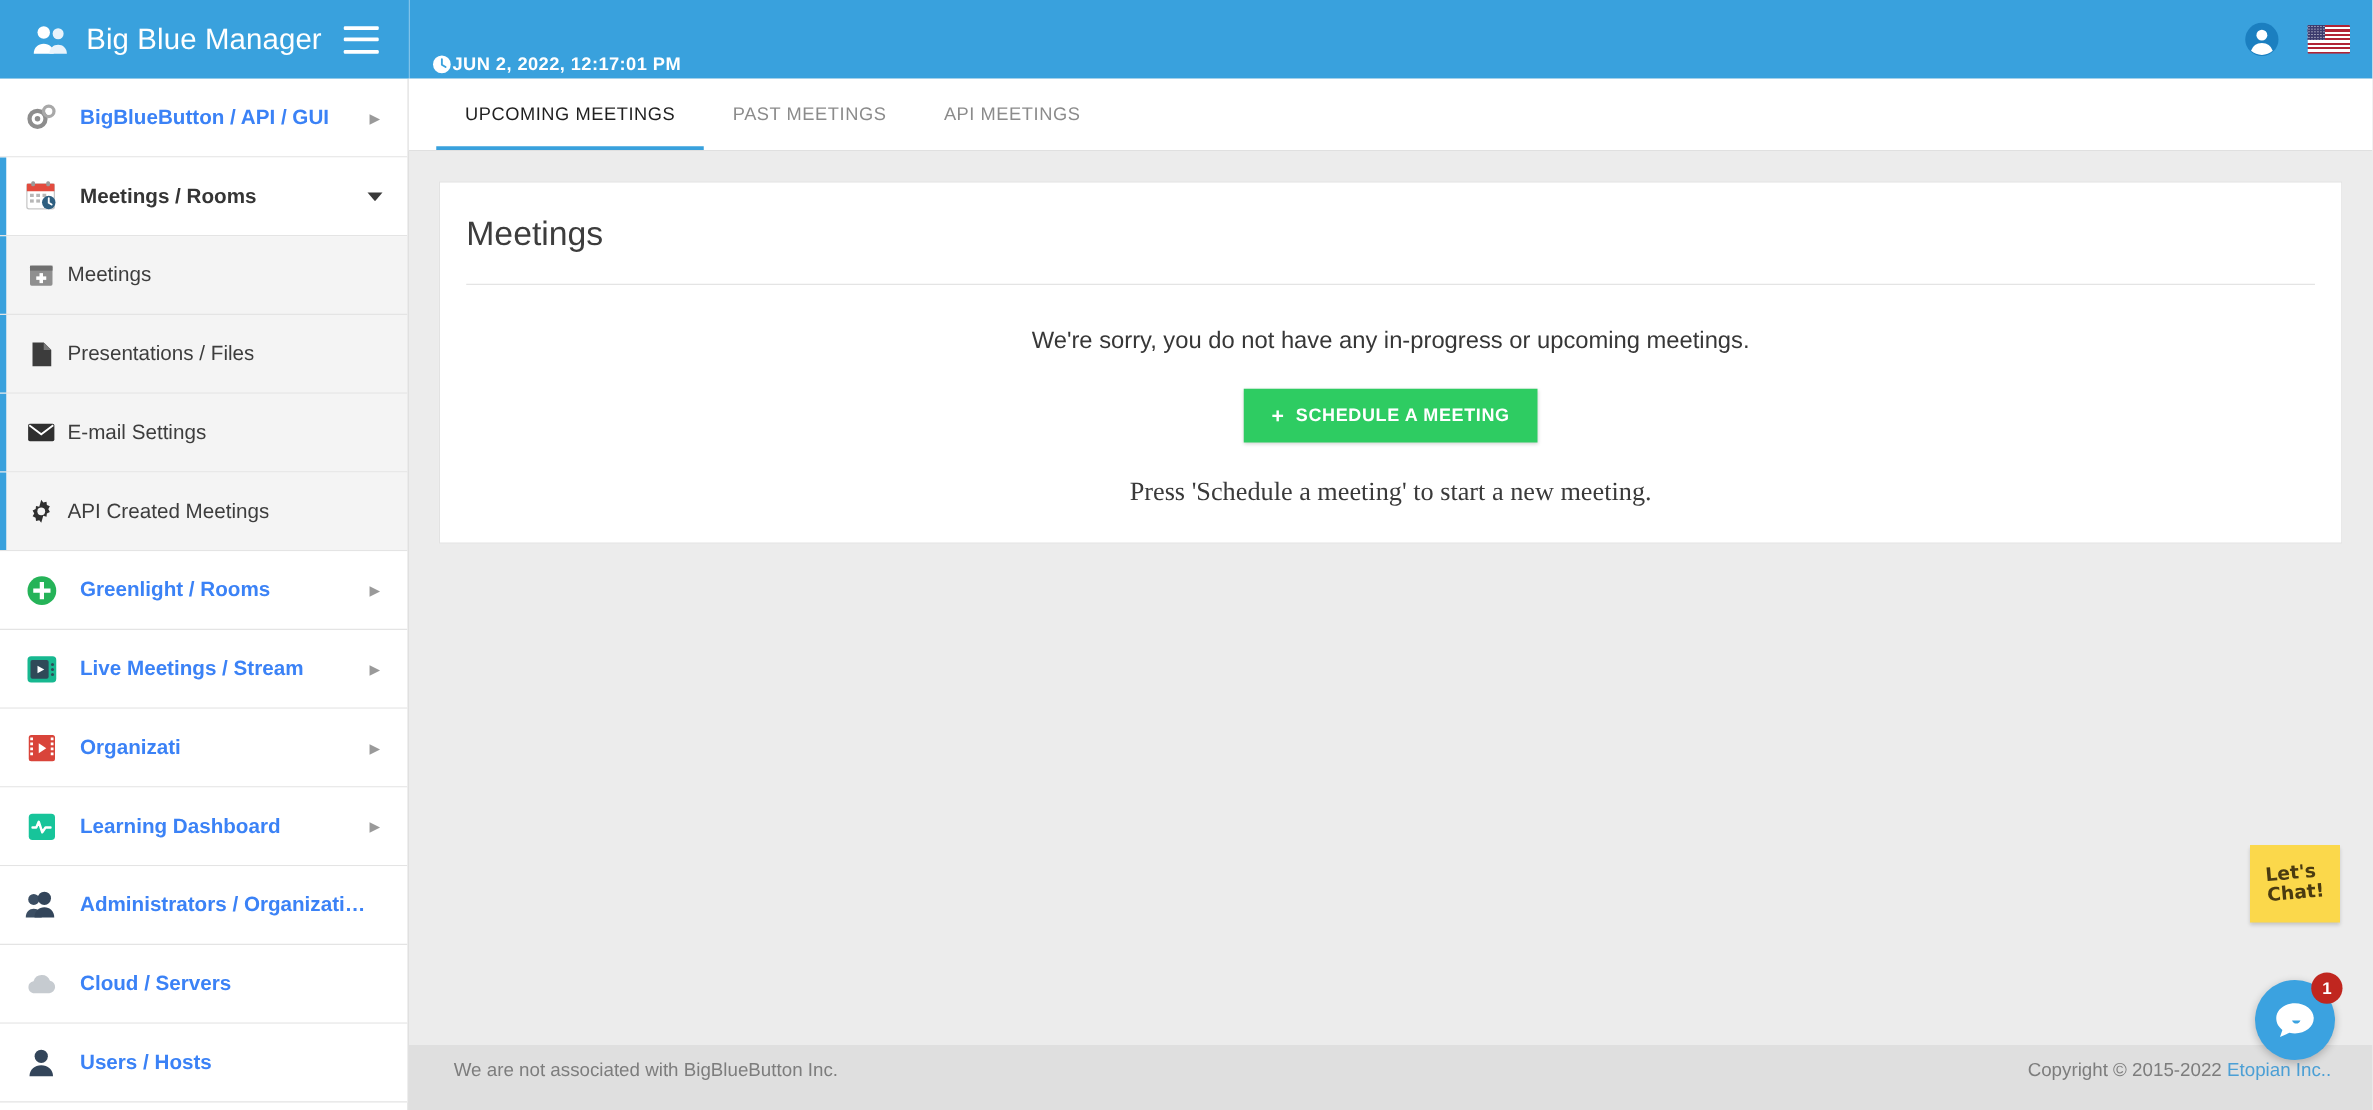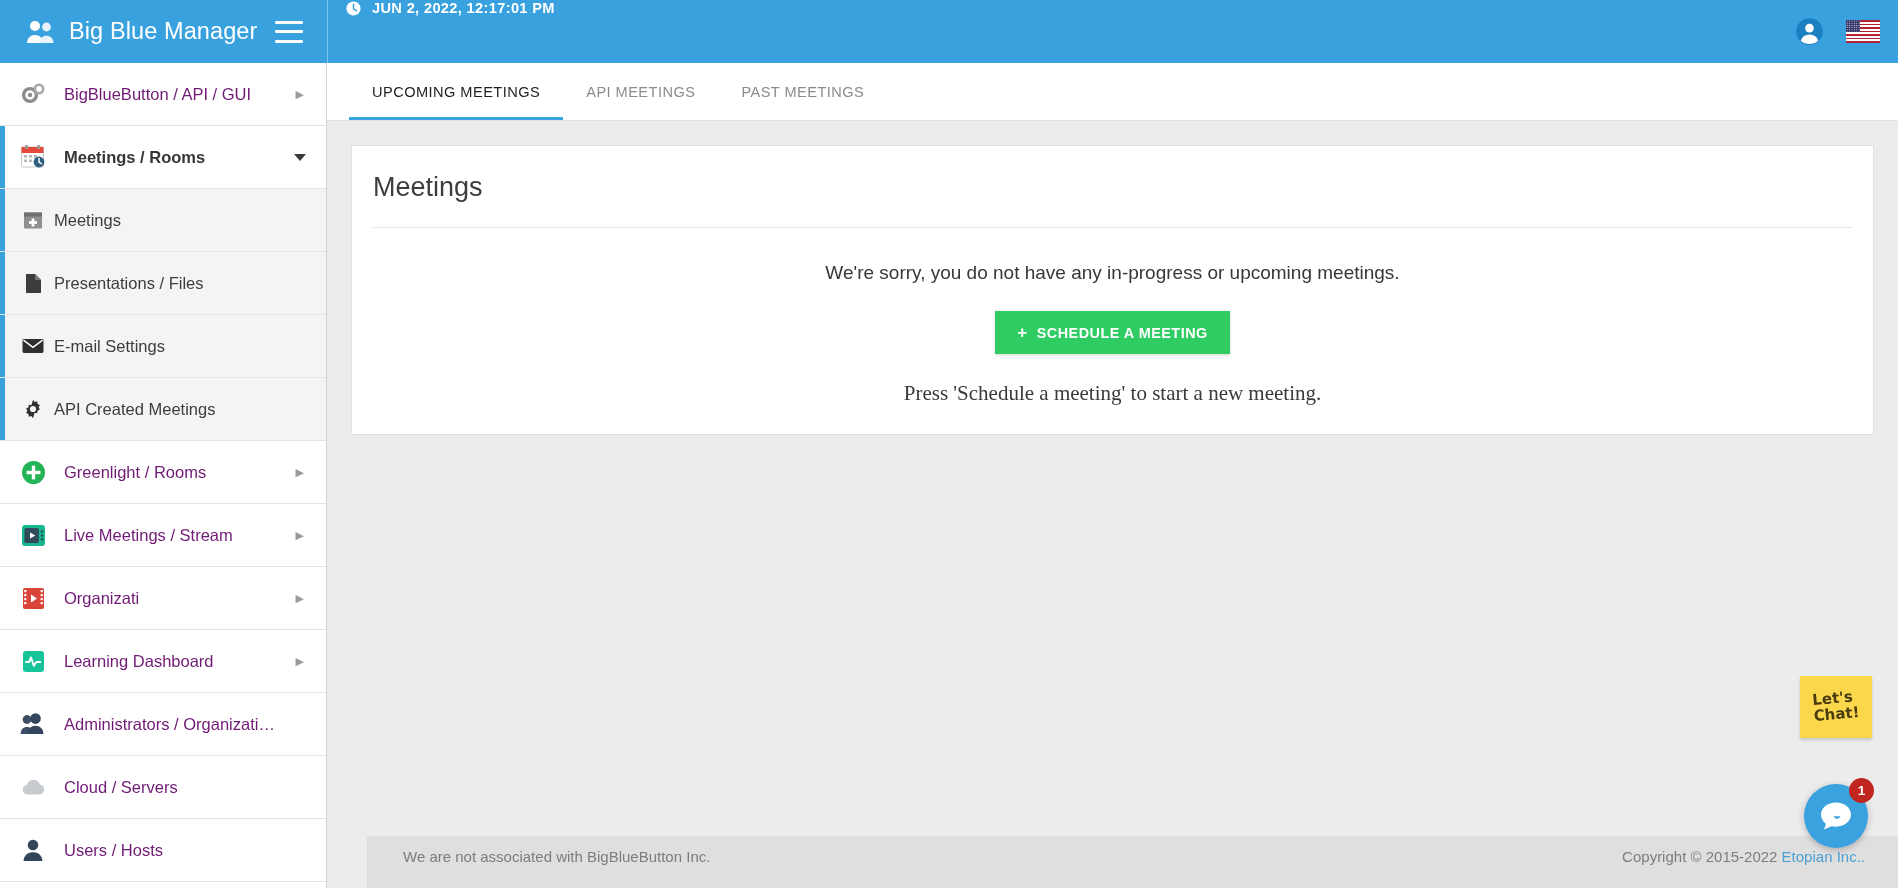--- a/index.html
+++ b/index.html
@@ -16,21 +16,21 @@
   .brand {
     width: 327px; flex: 0 0 327px; display: flex; align-items: center;
     padding-left: 26px; color: #fff; gap: 13px;
   }
   .brand-icon { width: 30px; height: 26px; display: block; }
   .brand-title { font-size: 23.5px; font-weight: 400; letter-spacing: .1px; white-space: nowrap; }
   .hamburger { margin-left: auto; margin-right: 24px; width: 28px; height: 22px;
     display: flex; flex-direction: column; justify-content: space-between; cursor: pointer; }
   .hamburger span { display: block; height: 3px; background: #fff; border-radius: 1px; }
   .topbar-right-sep { width: 1px; background: rgba(255,255,255,.35); }
-  .clockbar { flex: 1; display: flex; align-items: flex-start; padding-left: 17px; gap: 10px; color: #fff; }
+  .clockbar { flex: 1; display: flex; align-items: center; padding-left: 17px; color: #fff; margin-top: 40px; }
   .clock-icon { width: 17px; height: 17px; }
   .clock-text { font-size: 14.6px; font-weight: 700; letter-spacing: .35px; }
   .topbar-actions { display: flex; align-items: center; gap: 22px; padding-right: 18px; }
   .account-icon { width: 29px; height: 29px; cursor: pointer; }
   .flag { width: 34px; height: 23px; position: relative; overflow: hidden; cursor: pointer; border-radius: 1px; }
   .flag-stripes { position: absolute; inset: 0; background:
      repeating-linear-gradient(to bottom, #b22234 0 1.77px, #ffffff 1.77px 3.54px); }
   .flag-canton { position: absolute; left: 0; top: 0; width: 14px; height: 12.4px; background: #3c3b6e; }
   .flag-stars { position: absolute; left:0; top:0; width: 14px; height: 12.4px;
     background-image: radial-gradient(circle, #fff 0.6px, transparent 0.7px);
@@ -47,21 +47,21 @@
   .side-item {
     display: flex; align-items: center; height: 63px; padding-left: 18px; gap: 16px;
     border-bottom: 1px solid #e4e4e4; cursor: pointer; position: relative; background: #fff;
   }
   .side-item.sub { background: #f4f4f4; padding-left: 22px; gap: 10px; }
   .side-item.sub::before, .side-item.active::before {
     content: ""; position: absolute; left: 0; top: 0; bottom: 0; width: 5px; background: #39a1dd;
   }
   .side-item .si-icon { width: 30px; flex: 0 0 30px; display: flex; align-items: center; justify-content: center; }
   .side-item.sub .si-icon { width: 22px; flex: 0 0 22px; }
-  .si-label { font-size: 16.5px; color: #701a75; white-space: nowrap; overflow: hidden; text-overflow: ellipsis; }
+  .si-label { font-size: 16.5px; color: #3b82f6; white-space: nowrap; overflow: hidden; text-overflow: ellipsis; font-weight: bold; }
   .side-item.bold .si-label { color: #353535; font-weight: 700; }
   .side-item.sub .si-label { color: #3d3d3d; font-size: 16.5px; font-weight: 400; }
   .caret-right { margin-left: auto; margin-right: 22px; color: #9a9a9a; font-size: 11px; }
   .caret-down { margin-left: auto; margin-right: 20px; width: 0; height: 0;
     border-left: 6px solid transparent; border-right: 6px solid transparent; border-top: 7px solid #3a3a3a; }
 
   
   .main { flex: 1; display: flex; flex-direction: column; min-width: 0; background: #ececec; }
   .tabbar { height: 58px; background: #fff; display: flex; align-items: stretch;
      padding-left: 22px; border-bottom: 1px solid #e0e0e0; }
@@ -81,21 +81,21 @@
     background: #2ecc62; color: #fff; border: none; padding: 13px 22px;
     font-size: 14.4px; font-weight: 700; letter-spacing: .5px;
     font-family: "Liberation Sans", sans-serif; cursor: pointer;
     box-shadow: 0 1px 3px rgba(0,0,0,.18);
   }
   .btn-plus { font-size: 17px; font-weight: 700; line-height: 1; }
   .hint { margin-top: 27px; font-size: 21px; color: #3a3a3a; font-family: Liberation Serif, serif; }
 
   
   .footer { height: 52px; background: #dfdfdf; display: flex; align-items: center;
-     justify-content: space-between; padding: 0 33px 11px 36px; font-size: 15px; color: #7d7d7d; flex: 0 0 52px; margin-left: 40px; }
+     justify-content: space-between; padding: 0 33px 11px 36px; font-size: 15px; color: #7d7d7d; flex: 0 0 52px; }
   .footer a { color: #4b9fd5; text-decoration: none; }
 
   
   .chat-wrap { position: absolute; right: 20px; bottom: 22px; width: 110px; height: 190px; }
   .sticky-note { position: absolute; right: 6px; top: 0; width: 72px; height: 62px;
     background: #fbd84b; box-shadow: 0 2px 3px rgba(0,0,0,.16);
     display: flex; align-items: center; justify-content: center; }
   .sticky-note span { color: #4a3b10; font-size: 15px; font-weight: 700; line-height: 1.05;
     font-family: "DejaVu Sans", sans-serif; transform: rotate(-5deg); text-align: left; }
   .chat-bubble { position: absolute; right: 10px; bottom: 18px; width: 64px; height: 64px;
@@ -319,24 +319,24 @@
 
     </div>
 
     <div class="main">
 
       <div class="tabbar">
         <div class="tab active">
           <span>UPCOMING MEETINGS</span>
         </div>
         <div class="tab">
+          <span>PAST MEETINGS</span>
+        </div>
+        <div class="tab">
           <span>API MEETINGS</span>
-        </div>
-        <div class="tab">
-          <span>PAST MEETINGS</span>
         </div>
       </div>
 
       <div class="content-area">
         <div class="card">
           <div class="card-title">Meetings</div>
           <div class="card-body">
             <div class="empty-msg">We're sorry, you do not have any in-progress or upcoming meetings.</div>
             <button class="btn-schedule">
               <span class="btn-plus">+</span>

